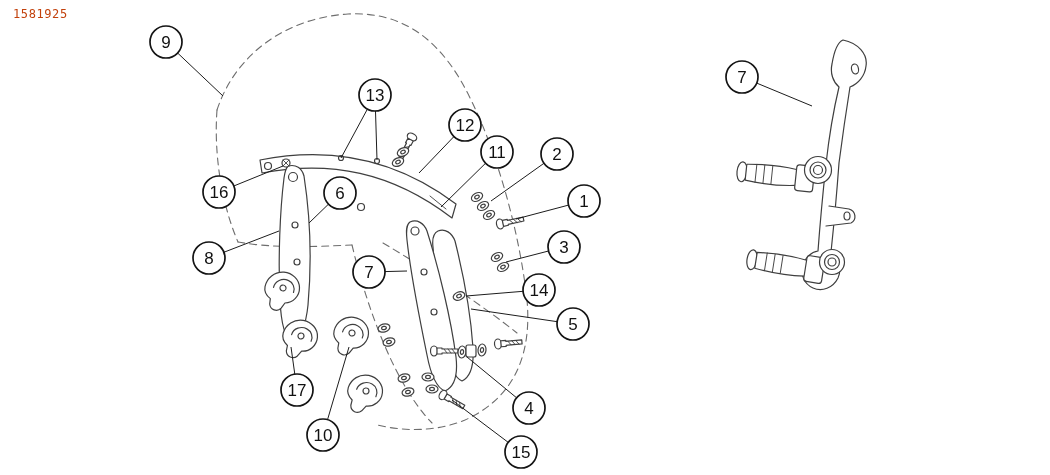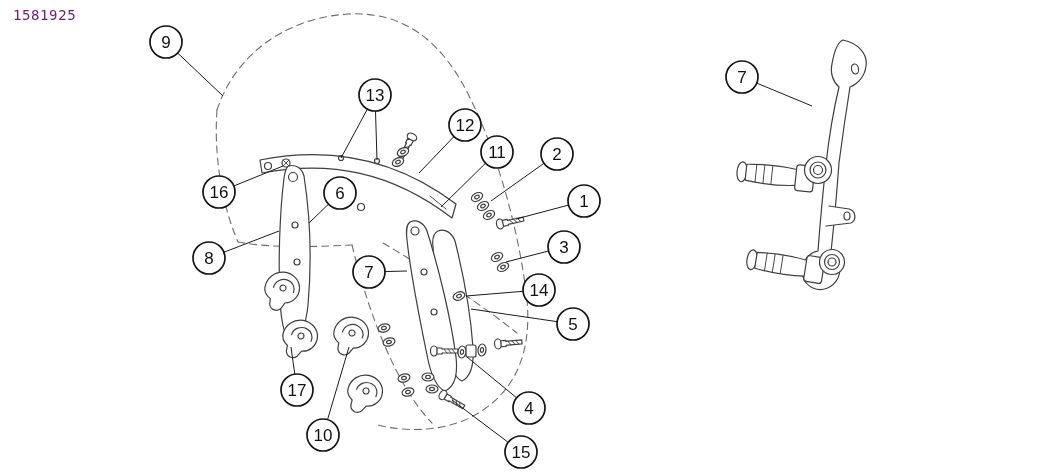--- a/index.html
+++ b/index.html
@@ -1,21 +1,21 @@
 <!DOCTYPE html>
 <html><head>
 <meta charset="utf-8">
 <style>
   html,body{margin:0;padding:0;background:#ffffff;}
   .stage{
     position:relative;width:1050px;height:475px;background:#ffffff;
     font-family:"Liberation Sans",sans-serif;overflow:hidden;
   }
   .part-number{
-    position:absolute;left:13px;top:7px;font-size:14px;color:#701a75;
+    position:absolute;left:13px;top:7px;font-size:12px;color:#c2410c;
     letter-spacing:0.6px;font-family:"DejaVu Sans Mono",monospace;
   }
   svg.diagram{position:absolute;left:0;top:0;}
   .parts{stroke:#3f3f3f;fill:none;stroke-width:1.2;stroke-linecap:round;stroke-linejoin:round;}
   .dashed{stroke:#6d6d6d;stroke-width:1.1;stroke-dasharray:7 5;fill:none;}
   .fill-white{fill:#ffffff;}
   .thin{stroke-width:0.9;}
   .callouts line{stroke:#1c1c1c;stroke-width:1;}
   .callouts circle{fill:#ffffff;stroke:#141414;stroke-width:1.7;}
   .callouts text{

